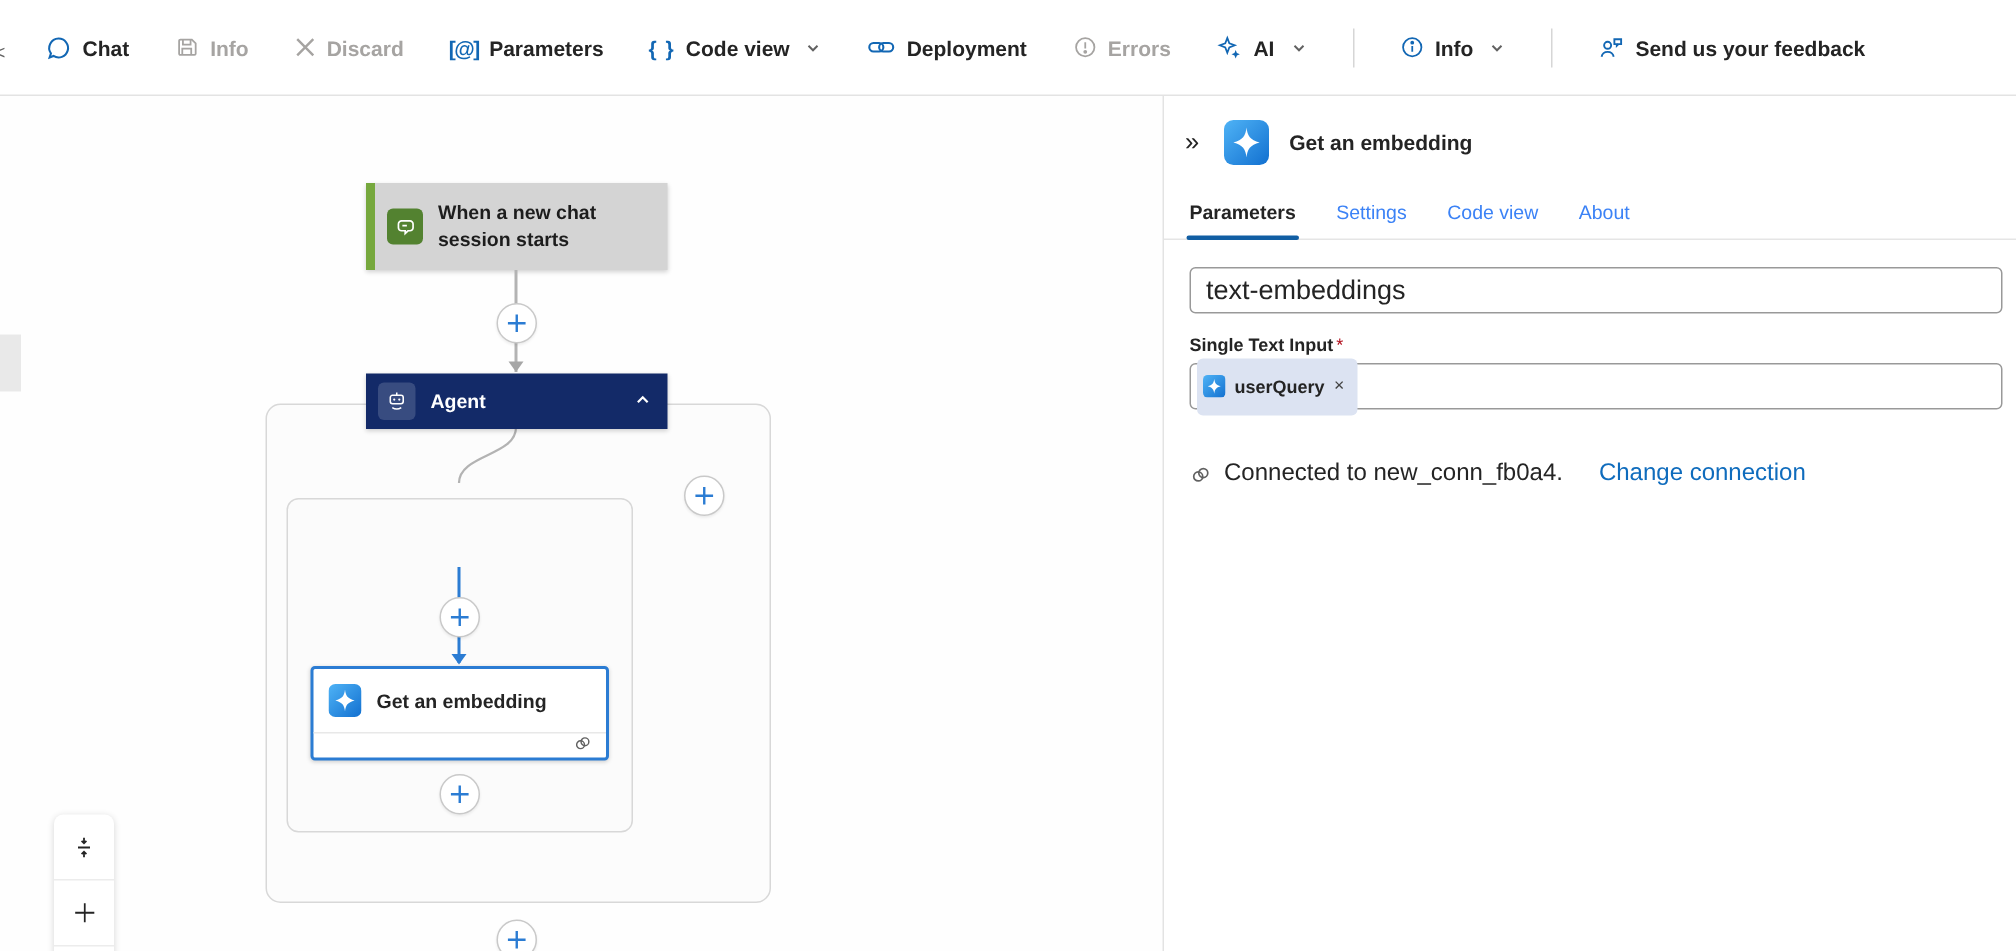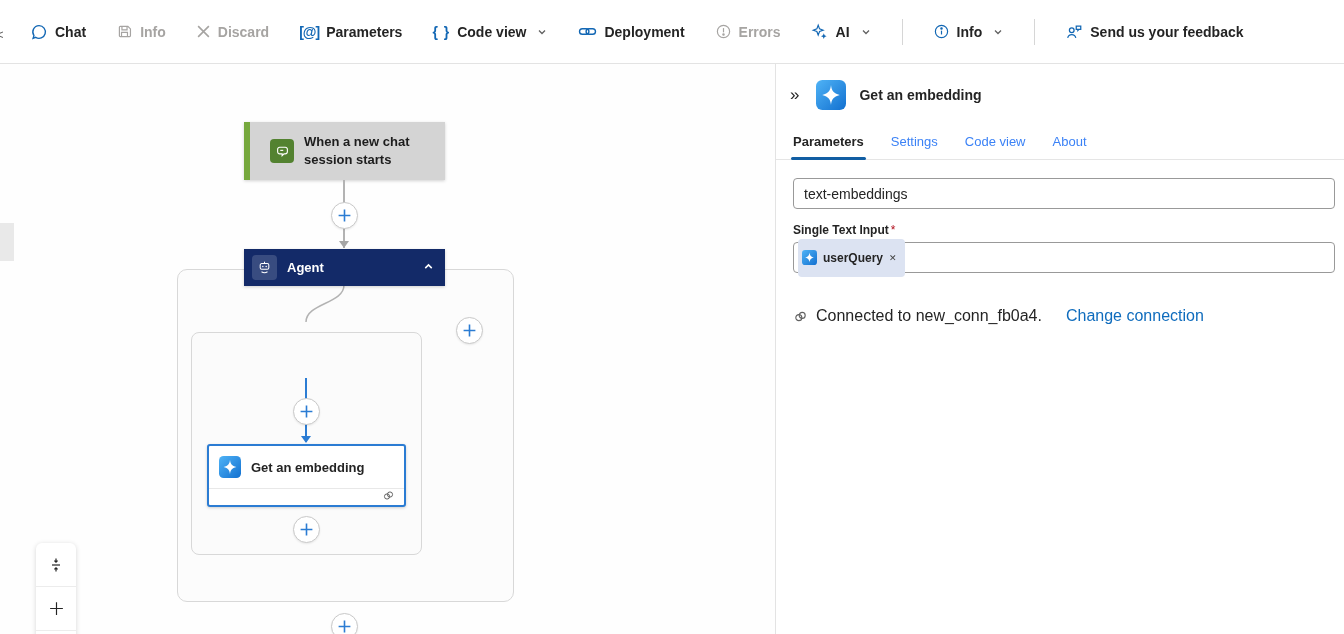--- a/index.html
+++ b/index.html
@@ -27,21 +27,21 @@
   
   .left-tab { position:absolute; left:0; top:159px; width:14px; height:38px; background:#e9e9e9; }
 
   .container-box { position:absolute; border:1px solid #d8d8d8; border-radius:10px; background:#fcfcfc; }
   .outer-container { left:177px; top:205px; width:337px; height:333px; }
   .inner-container { left:191px; top:268px; width:231px; height:223px; border-radius:8px; background:#fbfbfb; }
 
   .node { position:absolute; display:flex; align-items:center; cursor:pointer;
     box-shadow:0 1px 3px rgba(0,0,0,.18); font-size:13px; font-weight:600; }
   .trigger-node { left:244px; top:58px; width:201px; height:58px; background:#d4d4d4;
-    border-left:6px solid #76a83d; color:#1d1d1d; gap:10px; padding-left:20px; }
+    border-left:6px solid #76a83d; color:#1d1d1d; gap:10px; padding-left:8px; }
   .icon-sq { width:24px; height:24px; border-radius:4px; flex:0 0 auto;
     display:flex; align-items:center; justify-content:center; }
   .trigger-icon { background:#538230; }
   .trigger-label { line-height:1.35; padding-right:6px; }
 
   .agent-node { left:244px; top:185px; width:201px; height:37px; background:#132a68;
     color:#fff; gap:10px; padding:0 10px 0 8px; z-index:3; }
   .agent-icon { background:rgba(255,255,255,.16); width:25px; height:25px; }
   .node-spacer { flex:1; }
 
@@ -89,21 +89,21 @@
     border-bottom:1px solid #e5e5e5; }
   .tab { font-size:13px; color:#3b82f6; padding-bottom:10px; cursor:pointer; position:relative; }
   .tab.active { font-weight:700; color:#242424; }
   .tab.active::after { content:""; position:absolute; left:-2px; right:-2px; bottom:-1px;
     height:3px; background:#115ea3; border-radius:2px; }
 
   .panel-body { padding:18px 0 0 17px; }
   .fld-label { font-size:12px; font-weight:700; color:#242424; margin-bottom:5px; }
   .req { color:#b10e1c; margin-left:2px; font-weight:400; }
   .text-input { display:block; width:calc(100% - 9px); height:31px; border:1px solid #999;
-    border-radius:4px; padding:0 10px; font-size:14px; color:#242424;
+    border-radius:4px; padding:0 10px; font-size:18px; color:#242424;
     font-family:"Liberation Sans",sans-serif; background:#fff; outline:none; }
   .fld-gap { height:14px; }
   .token-input { width:calc(100% - 9px); height:31px; border:1px solid #999;
     border-radius:4px; display:flex; align-items:center; padding:0 4px; background:#fff; cursor:text; }
   .token-pill { display:inline-flex; align-items:center; gap:6px; background:#dce3f2;
     border-radius:4px; height:38px; padding:0 8px 0 4px; font-size:12px; font-weight:600; color:#242424; }
   .token-x { font-size:9px; color:#424242; cursor:pointer; font-weight:700; }
 
   .conn-row { display:flex; align-items:center; gap:8px; margin-top:34px; font-size:16px; }
   .conn-link { color:#0f6cbd; margin-left:16px; cursor:pointer; }

